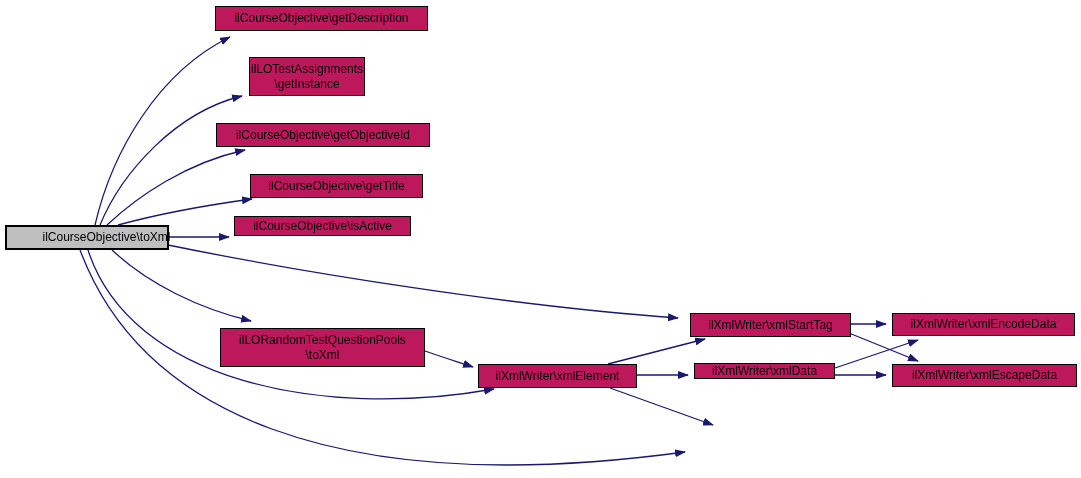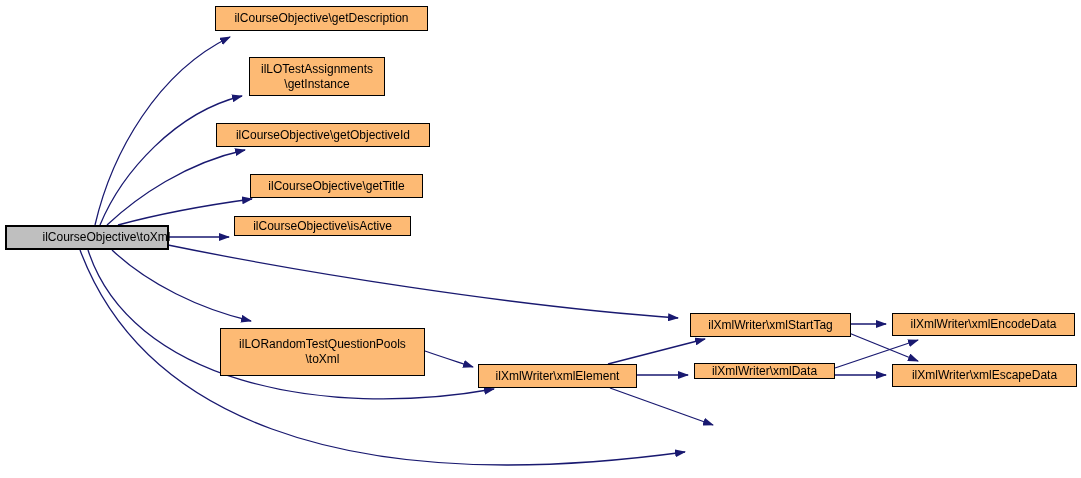--- a/index.html
+++ b/index.html
@@ -8,21 +8,21 @@
     width: 1081px;
     height: 478px;
     background: #ffffff;
     font-family: "Liberation Sans", "DejaVu Sans", sans-serif;
     overflow: hidden;
   }
   svg.edges { position: absolute; left: 0; top: 0; }
   .node {
     position: absolute;
     box-sizing: border-box;
-    background: #fdba74;
+    background: #be185d;
     border: 1px solid #000000;
     display: flex;
     flex-direction: column;
     align-items: center;
     justify-content: center;
     text-align: center;
     font-size: 12px;
     line-height: 1.25;
     color: #000000;
     white-space: nowrap;
@@ -68,38 +68,38 @@
   </svg>
 
   <div class="node root" style="left:5px;top:225px;width:164px;height:25px">
     <span>ilCourseObjective\toXml</span>
   </div>
 
   <div class="node" style="left:215px;top:6px;width:213px;height:25px">
     <span>ilCourseObjective\getDescription</span>
   </div>
 
-  <div class="node" style="left:249px;top:57px;width:136px;height:39px">
+  <div class="node" style="left:249px;top:57px;width:116px;height:39px">
     <span>ilLOTestAssignments</span>
     <span>\getInstance</span>
   </div>
 
   <div class="node" style="left:216px;top:123px;width:214px;height:24px">
     <span>ilCourseObjective\getObjectiveId</span>
   </div>
 
   <div class="node" style="left:250px;top:174px;width:173px;height:24px">
     <span>ilCourseObjective\getTitle</span>
   </div>
 
   <div class="node" style="left:234px;top:216px;width:177px;height:20px">
     <span>ilCourseObjective\isActive</span>
   </div>
 
-  <div class="node" style="left:220px;top:328px;width:205px;height:48px">
+  <div class="node" style="left:220px;top:328px;width:205px;height:39px">
     <span>ilLORandomTestQuestionPools</span>
     <span>\toXml</span>
   </div>
 
   <div class="node" style="left:478px;top:364px;width:159px;height:24px">
     <span>ilXmlWriter\xmlElement</span>
   </div>
 
   <div class="node" style="left:690px;top:313px;width:161px;height:24px">
     <span>ilXmlWriter\xmlStartTag</span>

